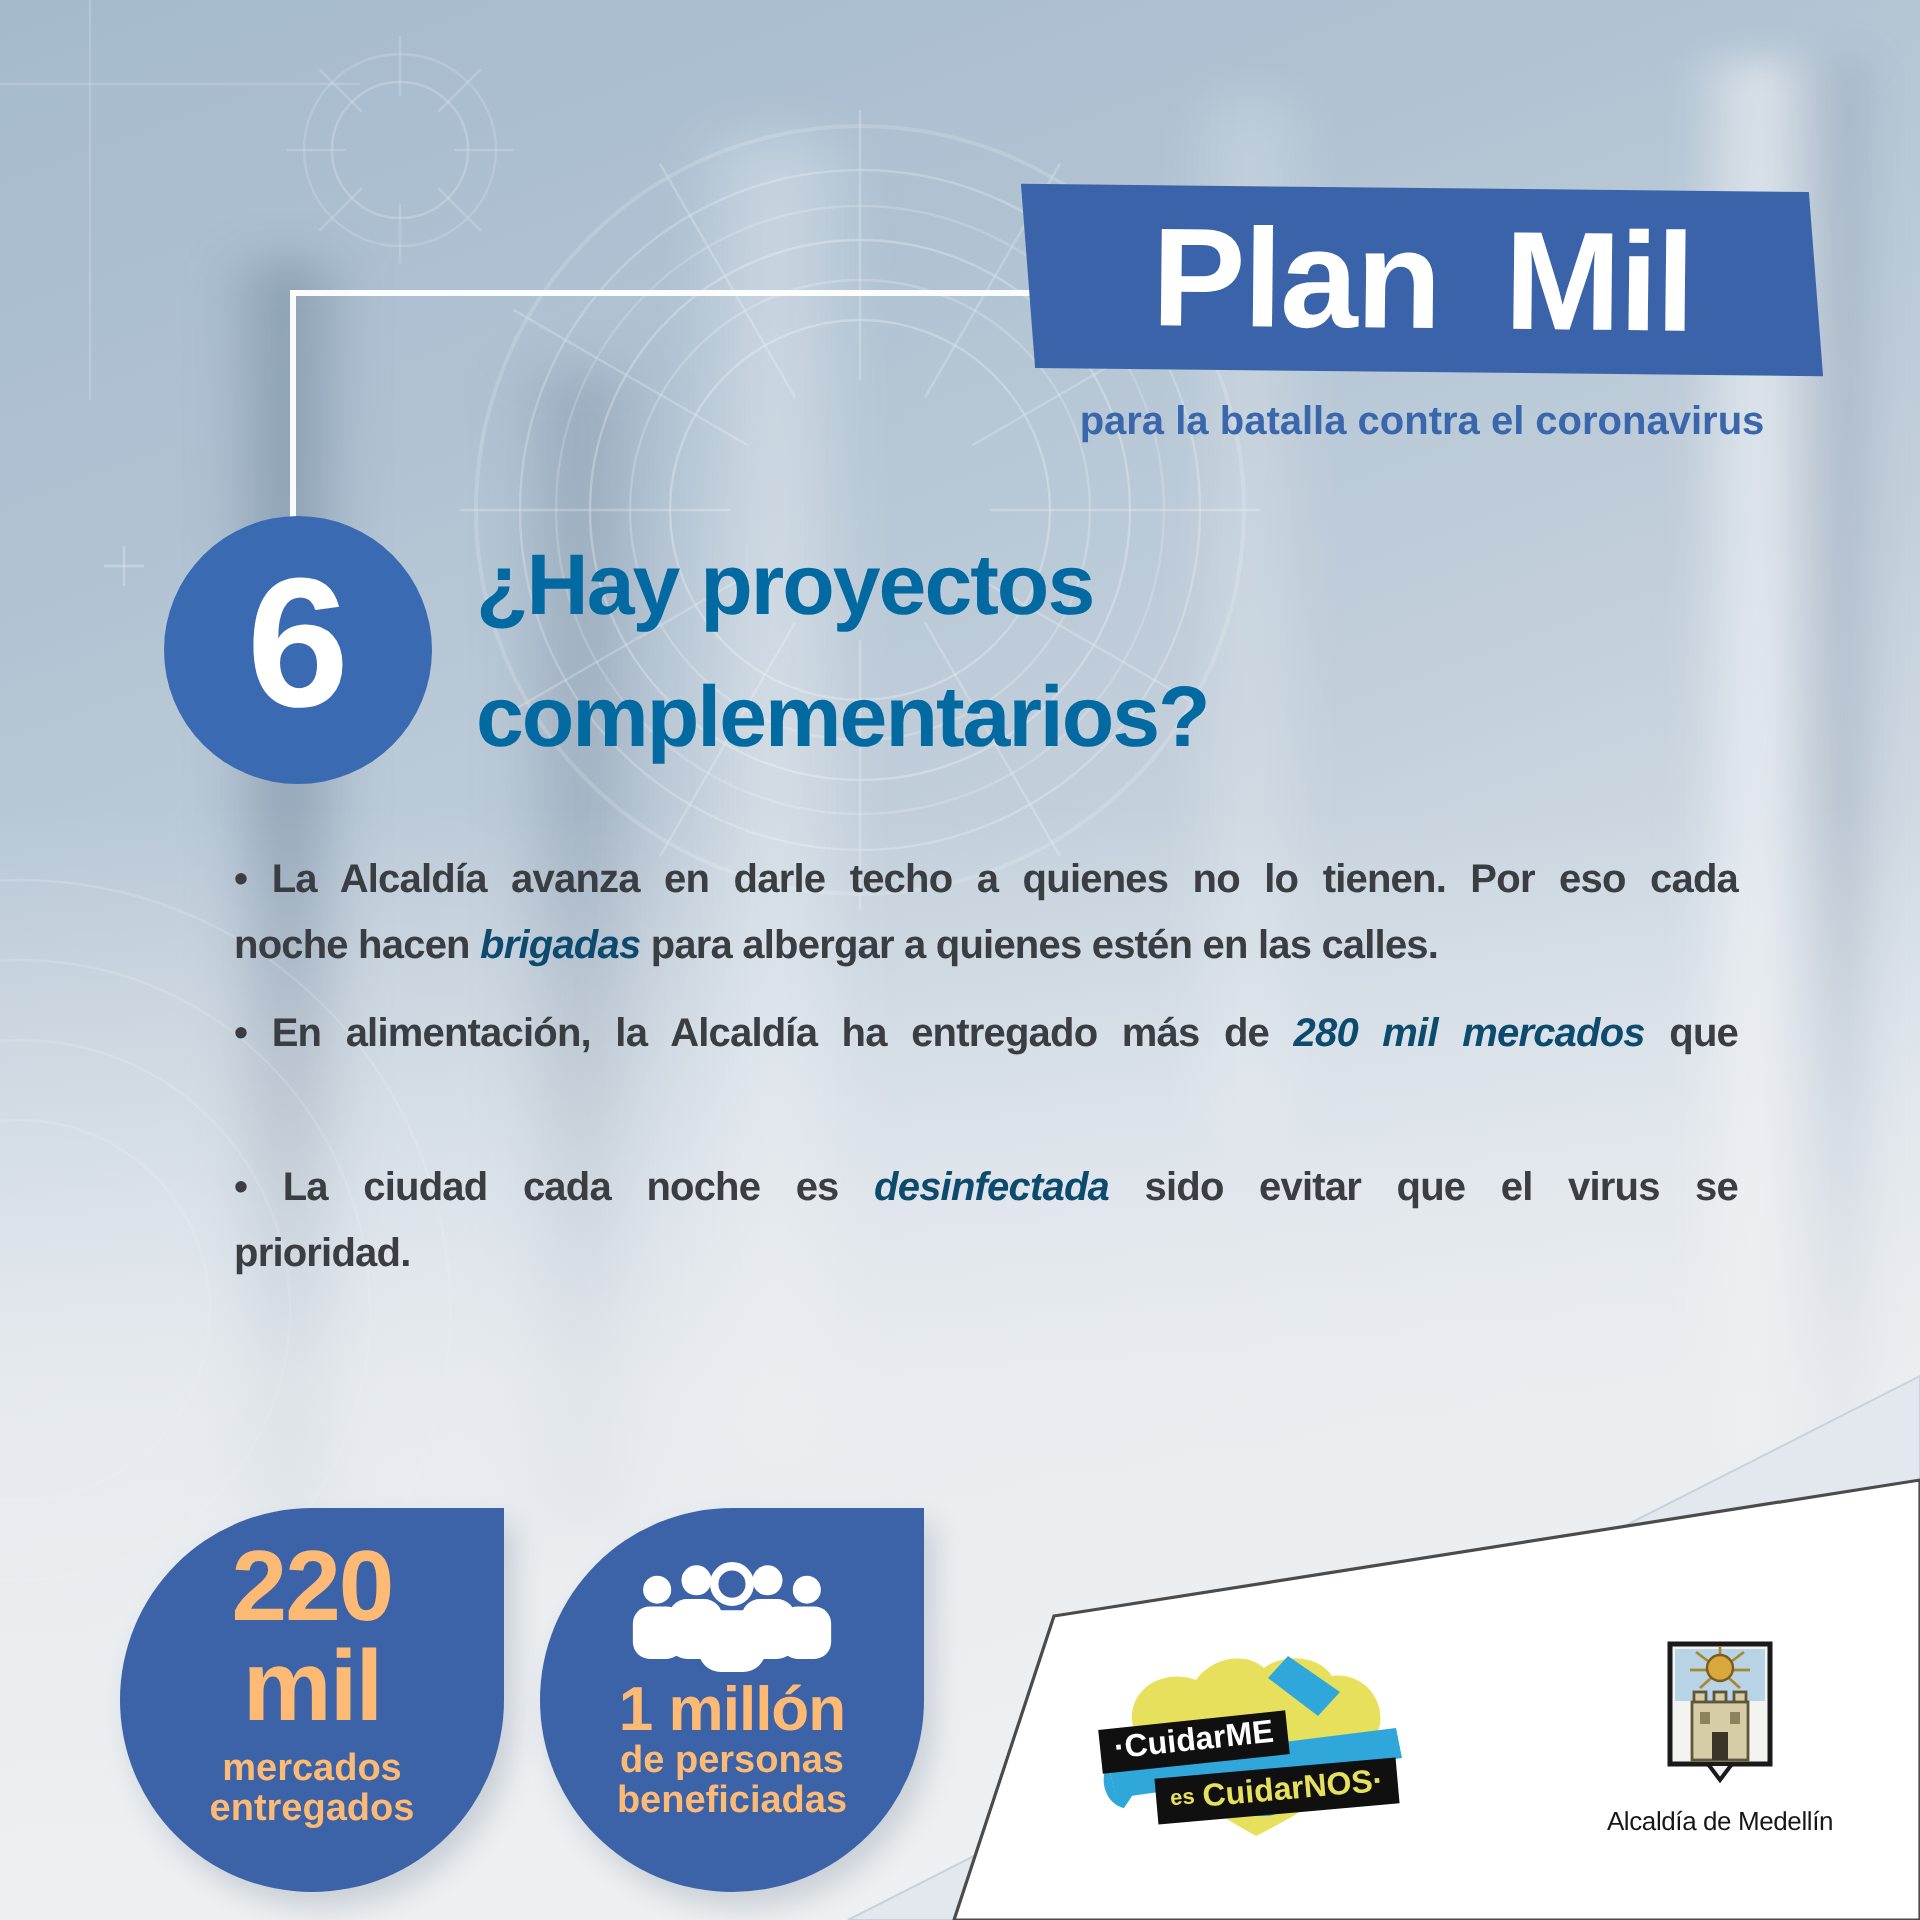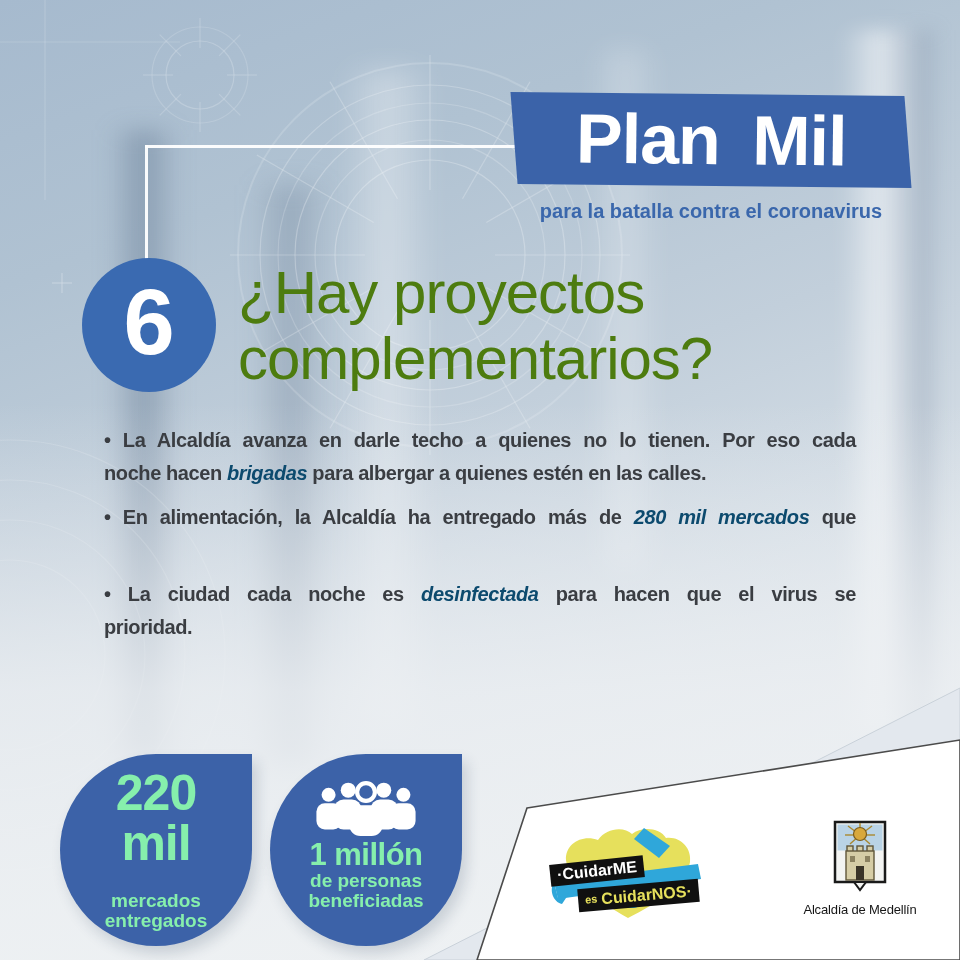--- a/index.html
+++ b/index.html
@@ -33,41 +33,41 @@
           transform:rotate(.6deg) skewX(5deg);display:flex;align-items:center;justify-content:center;}
   .banner-text{transform:skewX(-5deg);color:#ffffff;font-weight:700;font-size:70px;
                letter-spacing:-1px;word-spacing:14px;line-height:1;}
   .tagline{position:absolute;left:514px;top:200px;width:394px;text-align:center;white-space:nowrap;
            color:#3a67ac;font-weight:700;font-size:20px;}
 
   
   .qnum{position:absolute;left:82px;top:258px;width:134px;height:134px;border-radius:50%;
         background:#3a6ab1;color:#ffffff;display:flex;align-items:center;justify-content:center;
         font-size:92px;font-weight:700;padding-bottom:6px;box-sizing:border-box;}
-  .qtitle{position:absolute;left:238px;top:260px;color:#4d7c0f;font-weight:400;
-          font-size:60px;line-height:66px;letter-spacing:-1px;white-space:nowrap;}
-
-  
-  .bullets{position:absolute;left:104px;top:424px;width:752px;color:#3a3d42;
+  .qtitle{position:absolute;left:238px;top:260px;color:#0369a1;font-weight:700;
+          font-size:43px;line-height:66px;letter-spacing:-1px;white-space:nowrap;}
+
+  
+  .bullets{position:absolute;left:117px;top:424px;width:752px;color:#3a3d42;
            font-size:20px;font-weight:700;letter-spacing:-.4px;}
   .para{height:66px;margin-bottom:11px;}
   .line{line-height:33px;white-space:normal;}
   .line.j{text-align:justify;text-align-last:justify;}
   .hl{color:#0c4a6e;font-weight:700;font-style:italic;}
 
   
   .stat{position:absolute;top:754px;width:192px;height:192px;background:#3c62a8;
-        border-radius:50% 0 50% 50%;color:#86efac;text-align:center;
+        border-radius:50% 0 50% 50%;color:#fdba74;text-align:center;
         box-shadow:5px 8px 14px rgba(40,60,90,.18);box-sizing:border-box;}
   .stat.s1{left:60px;padding-top:14px;}
   .stat.s2{left:270px;padding-top:24px;}
   .stat-big{font-size:50px;font-weight:700;line-height:50px;letter-spacing:-1px;}
   .stat-mid{font-size:31px;font-weight:700;line-height:33px;letter-spacing:-.5px;margin-top:2px;}
   .stat-small{font-size:19px;font-weight:700;line-height:20px;margin-top:0;}
-  .stat-small.first{margin-top:23px;}
+  .stat-small.first{margin-top:7px;}
   .crowd{display:block;margin:0 auto;}
 
   
   .wedges{position:absolute;inset:0;pointer-events:none;}
   .campaign{position:absolute;left:548px;top:820px;width:160px;height:108px;}
   .campaign svg{position:absolute;left:0;top:0;}
   .clabel{position:absolute;background:#101010;padding:2px 7px;font-weight:700;font-size:16px;
           line-height:18px;white-space:nowrap;}
   .clabel1{left:2px;top:40px;transform:rotate(-6deg);color:#ffffff;}
   .clabel2{left:30px;top:64px;transform:rotate(-5deg);color:#e6e05c;}
@@ -156,21 +156,21 @@
 
   <div class="bullets">
     <div class="para">
       <div class="line j"><span>• La Alcaldía avanza en darle techo a quienes no lo tienen. Por eso cada</span></div>
       <div class="line"><span>noche hacen </span><span class="hl">brigadas</span><span> para albergar a quienes estén en las calles.</span></div>
     </div>
     <div class="para">
       <div class="line j"><span>• En alimentación, la Alcaldía ha entregado más de </span><span class="hl">280 mil mercados</span><span> que</span></div>
     </div>
     <div class="para">
-      <div class="line j"><span>• La ciudad cada noche es </span><span class="hl">desinfectada</span><span> para hacen que el virus se</span></div>
+      <div class="line j"><span>• La ciudad cada noche es </span><span class="hl">desinfectada</span><span> sido evitar que el virus se</span></div>
       <div class="line"><span>prioridad.</span></div>
     </div>
   </div>
 
   <svg class="wedges" width="960" height="960" viewBox="0 0 960 960">
     <polygon points="424,960 960,688 960,960" fill="#e3e8ee" stroke="#c9d1d9" stroke-width="1"></polygon>
     <polygon points="527,808 960,740 960,960 477,960" fill="#ffffff" stroke="#4b4b4b" stroke-width="1.6"></polygon>
   </svg>
 
   <div class="stat s1">

